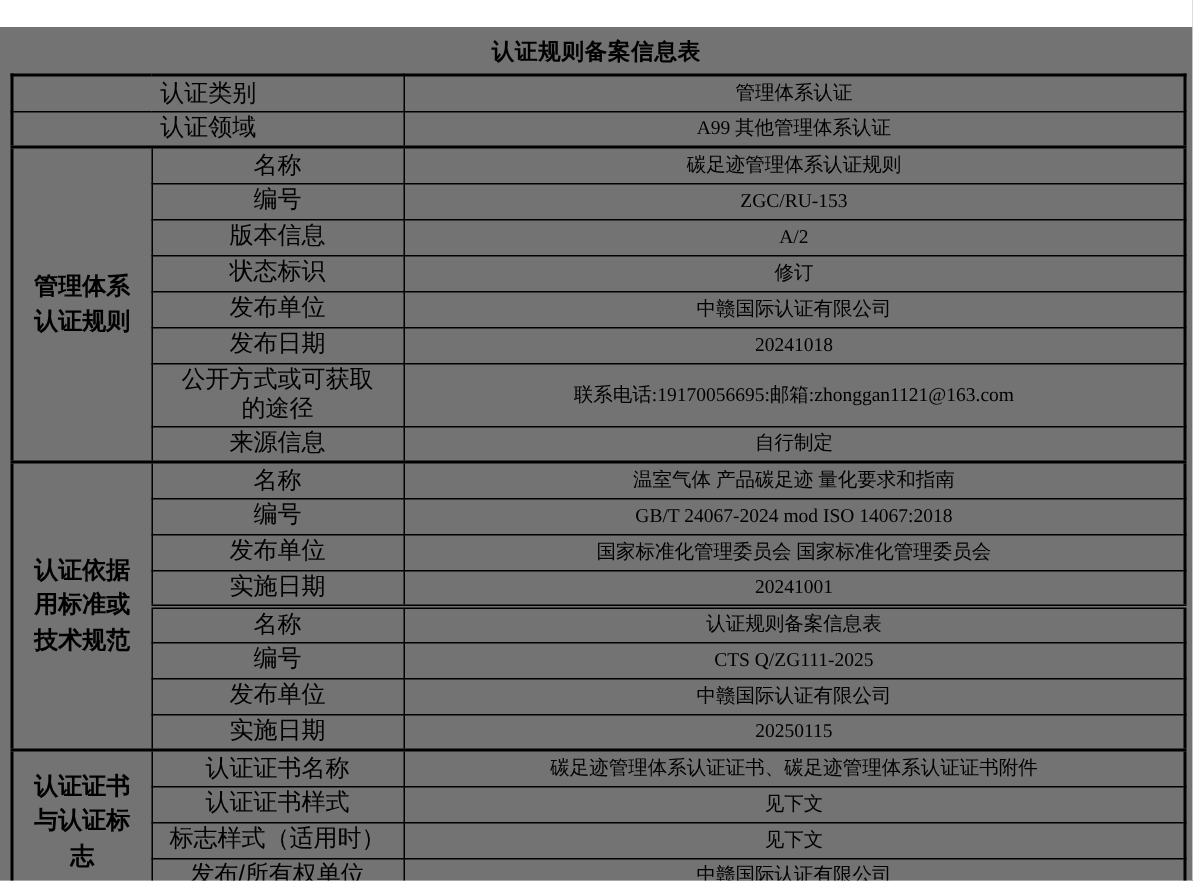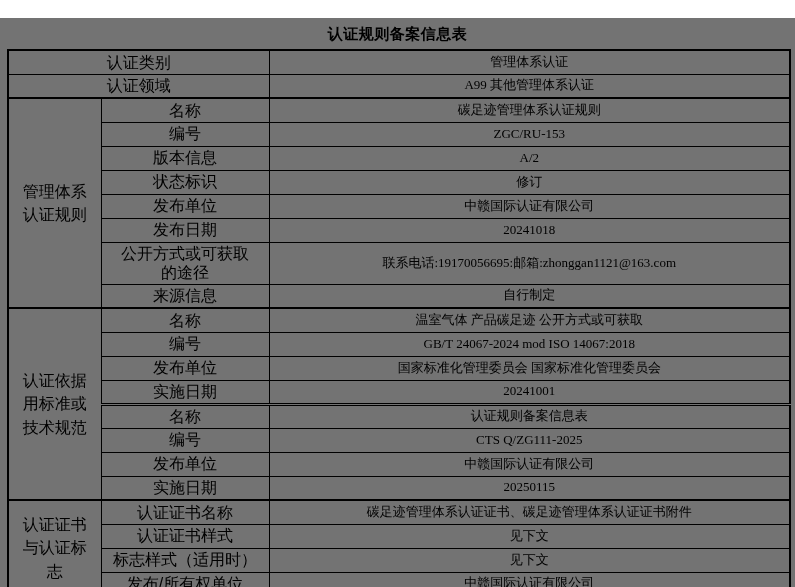--- a/index.html
+++ b/index.html
@@ -48,21 +48,21 @@
   tr.tall { height: 42px; }
   tr.sec > td { border-top: 2px solid #000000; }
   td.dbl { border-top: 3px double #000000; }
   td.lbl {
     font-weight: normal;
     font-size: 16px;
     white-space: pre-line;
     line-height: 1.2;
   }
   td.group {
-    font-weight: normal;
+    font-weight: bold;
     font-size: 16px;
     white-space: pre-line;
     line-height: 1.45;
   }
   td.val {
     font-family: Liberation Serif, serif;
     font-size: 13px;
     line-height: 1.15;
   }
 </style>
@@ -123,21 +123,21 @@
       <tr>
         <td class="lbl">来源信息</td>
         <td class="val">自行制定</td>
       </tr>
 
       <tr class="sec">
         <td rowspan="8" class="group">认证依据
 用标准或
 技术规范</td>
         <td class="lbl">名称</td>
-        <td class="val">温室气体 产品碳足迹 公开方式或可获取</td>
+        <td class="val">温室气体 产品碳足迹 量化要求和指南</td>
       </tr>
       <tr>
         <td class="lbl">编号</td>
         <td class="val">GB/T 24067-2024 mod ISO 14067:2018</td>
       </tr>
       <tr>
         <td class="lbl">发布单位</td>
         <td class="val">国家标准化管理委员会 国家标准化管理委员会</td>
       </tr>
       <tr>

